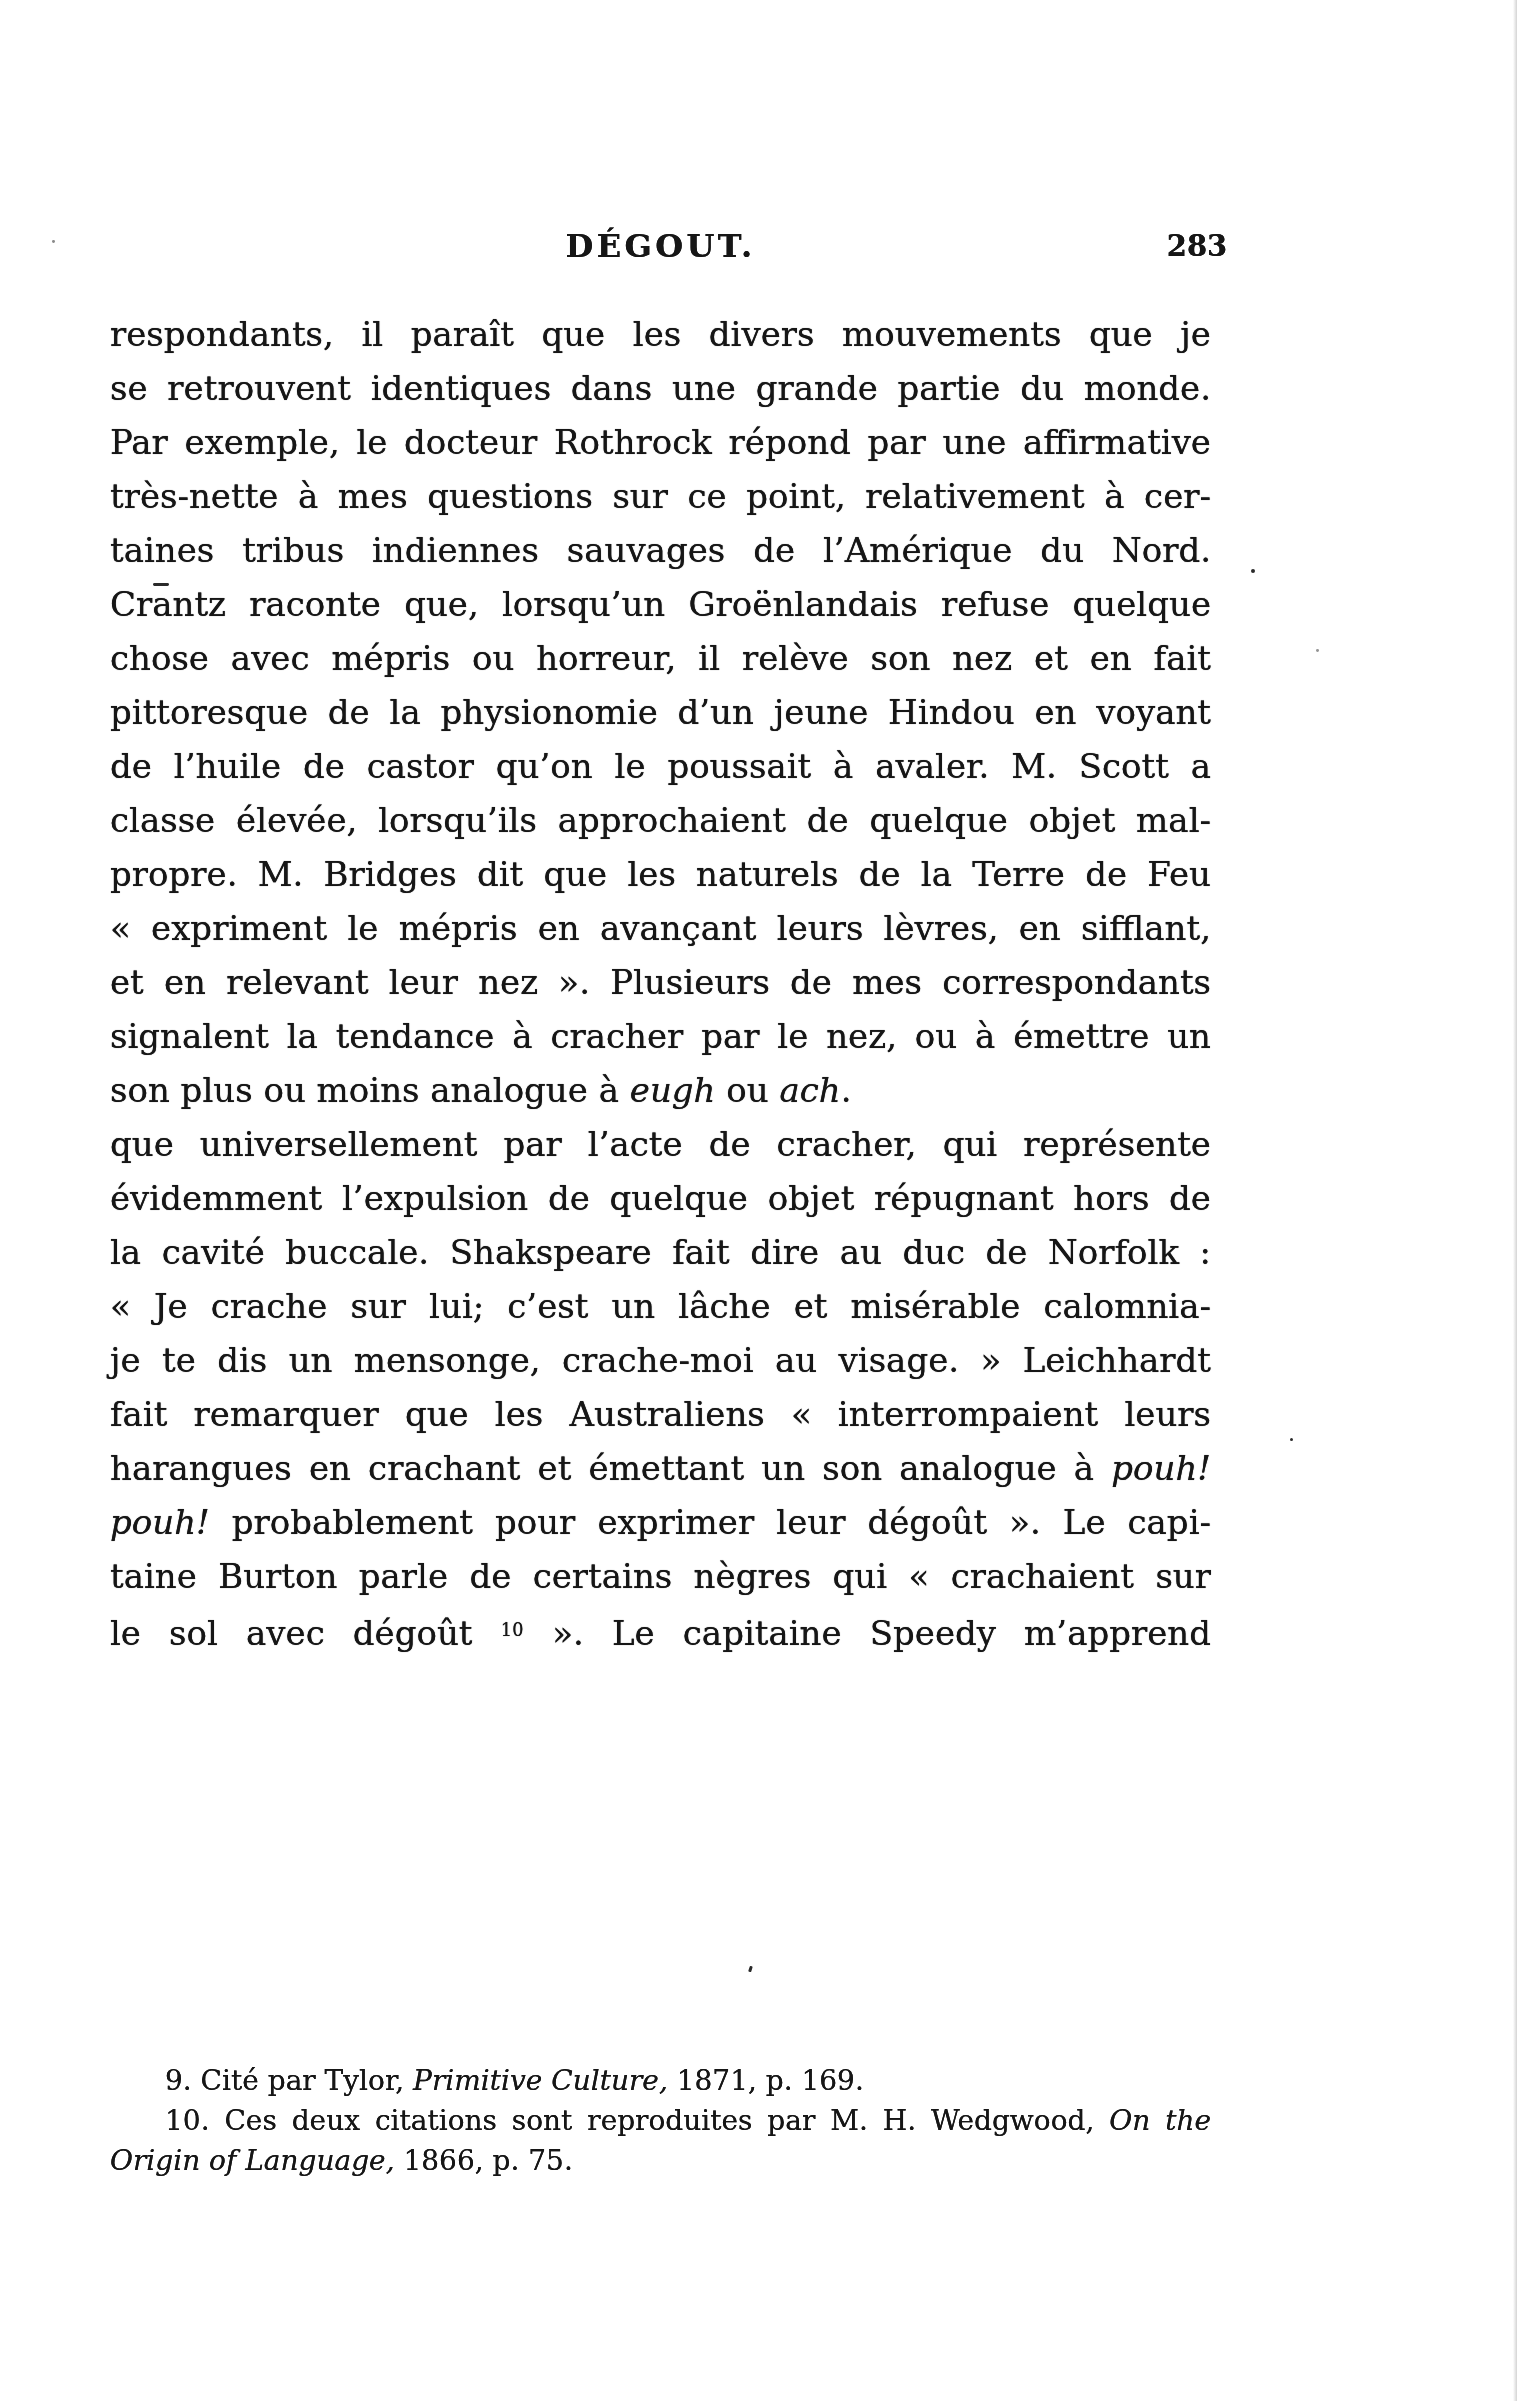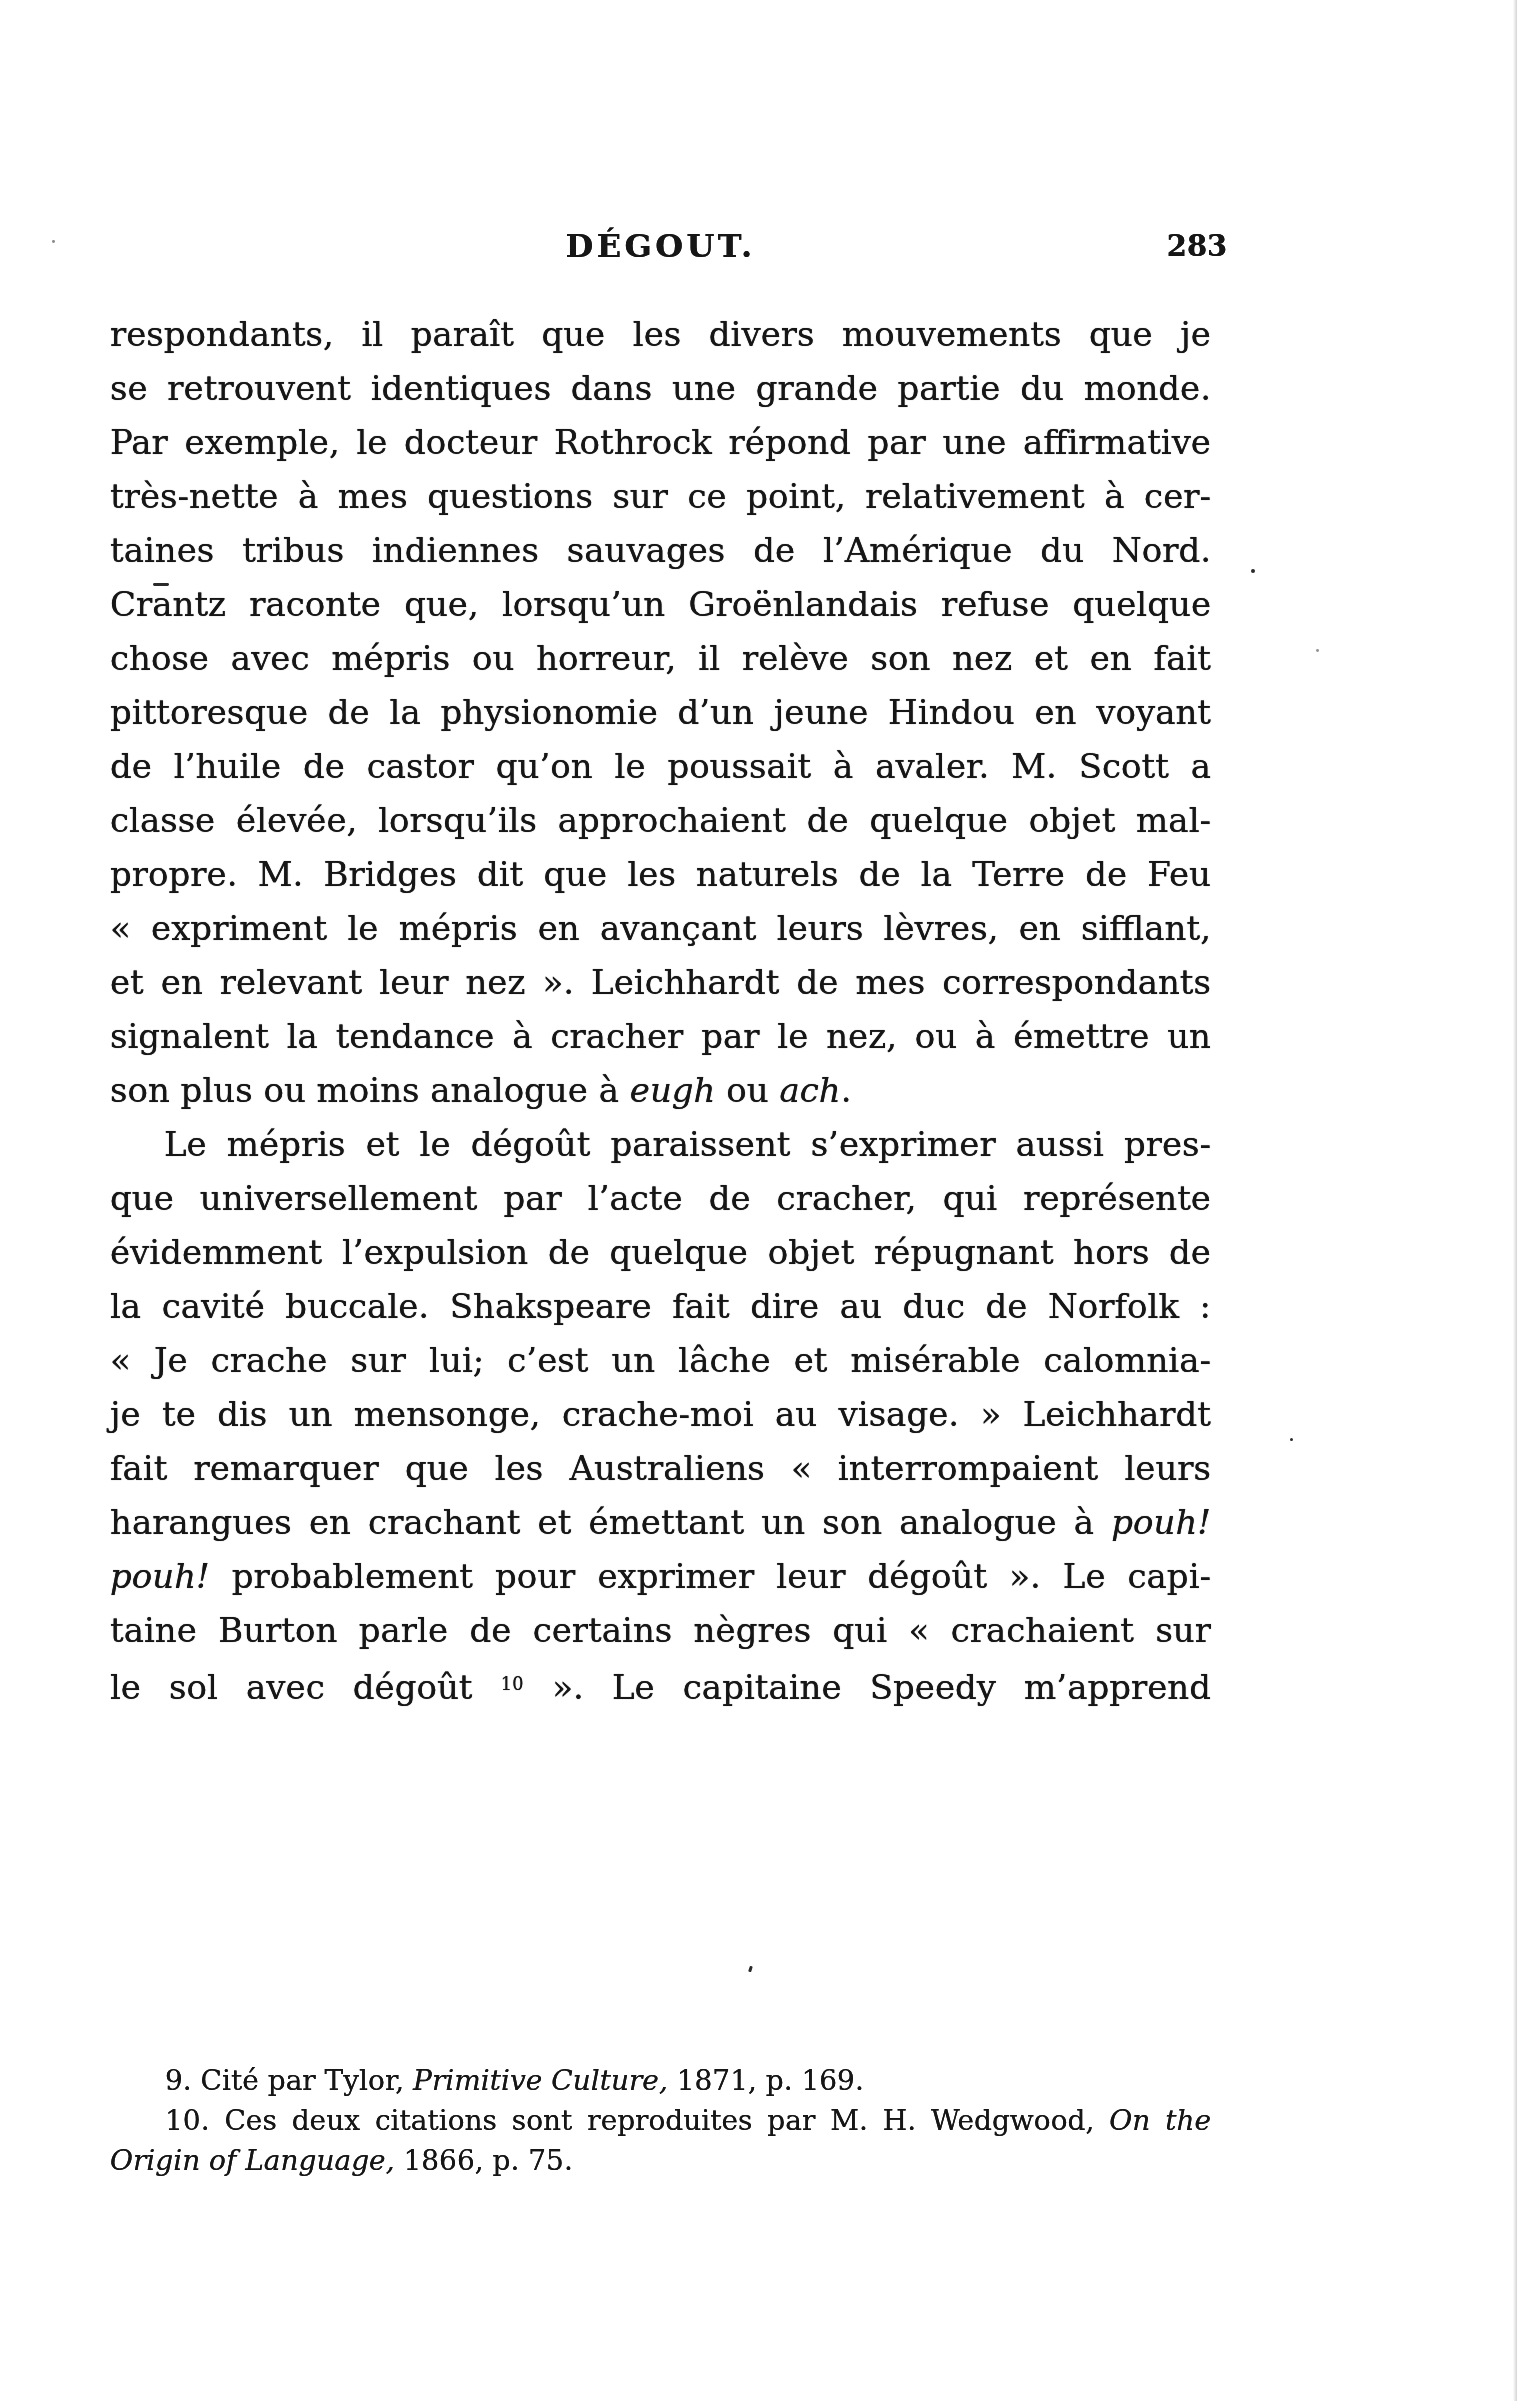--- a/index.html
+++ b/index.html
@@ -71,24 +71,23 @@
       <div class="tline j"><span>Par exemple, le docteur Rothrock répond par une affirmative</span></div>
       <div class="tline j"><span>très-nette à mes questions sur ce point, relativement à cer-</span></div>
       <div class="tline j"><span>taines tribus indiennes sauvages de l’Amérique du Nord.</span></div>
       <div class="tline j"><span>Crantz raconte que, lorsqu’un Groënlandais refuse quelque</span></div>
       <div class="tline j"><span>chose avec mépris ou horreur, il relève son nez et en fait</span></div>
       <div class="tline j"><span>pittoresque de la physionomie d’un jeune Hindou en voyant</span></div>
       <div class="tline j"><span>de l’huile de castor qu’on le poussait à avaler. M. Scott a</span></div>
       <div class="tline j"><span>classe élevée, lorsqu’ils approchaient de quelque objet mal-</span></div>
       <div class="tline j"><span>propre. M. Bridges dit que les naturels de la Terre de Feu</span></div>
       <div class="tline j"><span>« expriment le mépris en avançant leurs lèvres, en sifflant,</span></div>
-      <div class="tline j"><span>et en relevant leur nez ». Leichhardt de mes correspondants</span></div>
+      <div class="tline j"><span>et en relevant leur nez ». Plusieurs de mes correspondants</span></div>
       <div class="tline j"><span>signalent la tendance à cracher par le nez, ou à émettre un</span></div>
       <div class="tline nj"><span>son plus ou moins analogue à </span><em>eugh</em><span> ou </span><em>ach</em><span>.</span></div>
-      <div class="tline j ind"><span>Le mépris et le dégoût paraissent s’exprimer aussi pres-</span></div>
       <div class="tline j"><span>que universellement par l’acte de cracher, qui représente</span></div>
       <div class="tline j"><span>évidemment l’expulsion de quelque objet répugnant hors de</span></div>
       <div class="tline j"><span>la cavité buccale. Shakspeare fait dire au duc de Norfolk :</span></div>
       <div class="tline j"><span>« Je crache sur lui; c’est un lâche et misérable calomnia-</span></div>
       <div class="tline j"><span>je te dis un mensonge, crache-moi au visage. » Leichhardt</span></div>
       <div class="tline j"><span>fait remarquer que les Australiens « interrompaient leurs</span></div>
       <div class="tline j"><span>harangues en crachant et émettant un son analogue à </span><em>pouh!</em></div>
       <div class="tline j"><em>pouh!</em><span> probablement pour exprimer leur dégoût ». Le capi-</span></div>
       <div class="tline j"><span>taine Burton parle de certains nègres qui « crachaient sur</span></div>
       <div class="tline j"><span>le sol avec dégoût </span><sup>10</sup><span> ». Le capitaine Speedy m’apprend</span></div>

